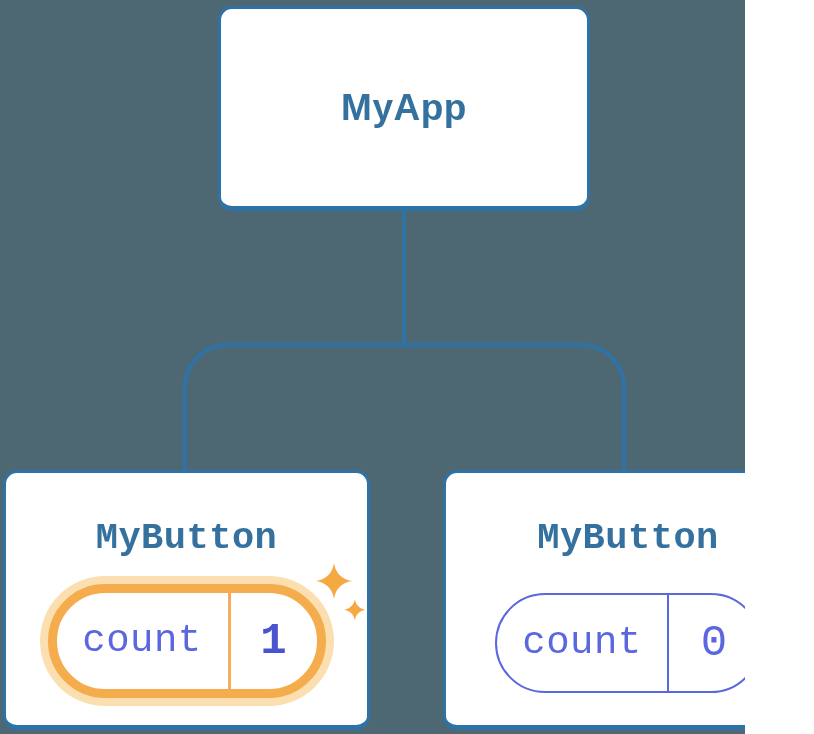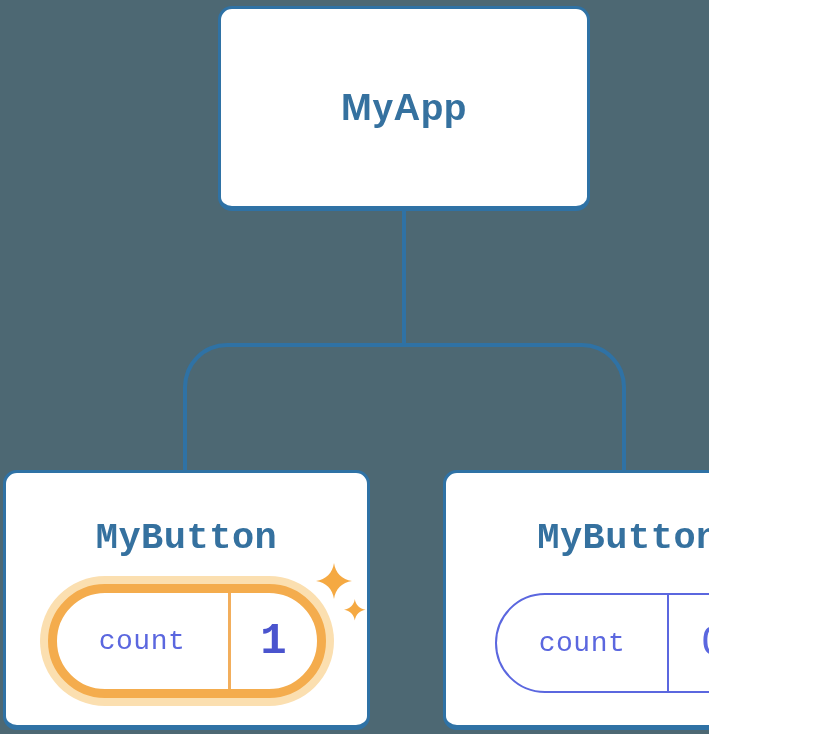--- a/index.html
+++ b/index.html
@@ -4,20 +4,21 @@
 <style>
   html, body { margin: 0; padding: 0; }
   body { font-family: "Liberation Sans", sans-serif; }
 
   .stage {
     position: relative;
     width: 709px;
     height: 734px;
     background: var(--background, #4D6873);
     overflow: hidden;
+    padding-left: 36px;
   }
 
   
   .node {
     position: absolute;
     background: #fff;
     border: 3px solid var(--node_border, #2F72A5);
     border-bottom-width: 5px;
     border-radius: 14px;
     box-sizing: border-box;
@@ -84,21 +85,21 @@
   }
   .state-pill.highlighted {
     top: 111px;
     width: 278px; height: 114px;
     border: 9px solid var(--highlight_ring, #F4AC4D);
     box-shadow: 0 0 0 8px var(--highlight_glow, #FBDFB0);
   }
   .state-name {
     flex: 1;
     display: flex; align-items: center; justify-content: center;
-    font-size: 28px;
+    font-size: 39px;
     color: var(--state_text, #5B67DF);
     letter-spacing: 0.5px;
   }
   .pill-divider { width: 2px; background: var(--state_text, #5B67DF); }
   .state-pill.highlighted .pill-divider {
     width: 3px;
     background: var(--divider_highlight, #F2AE5C);
   }
   .state-value {
     width: 90px;

